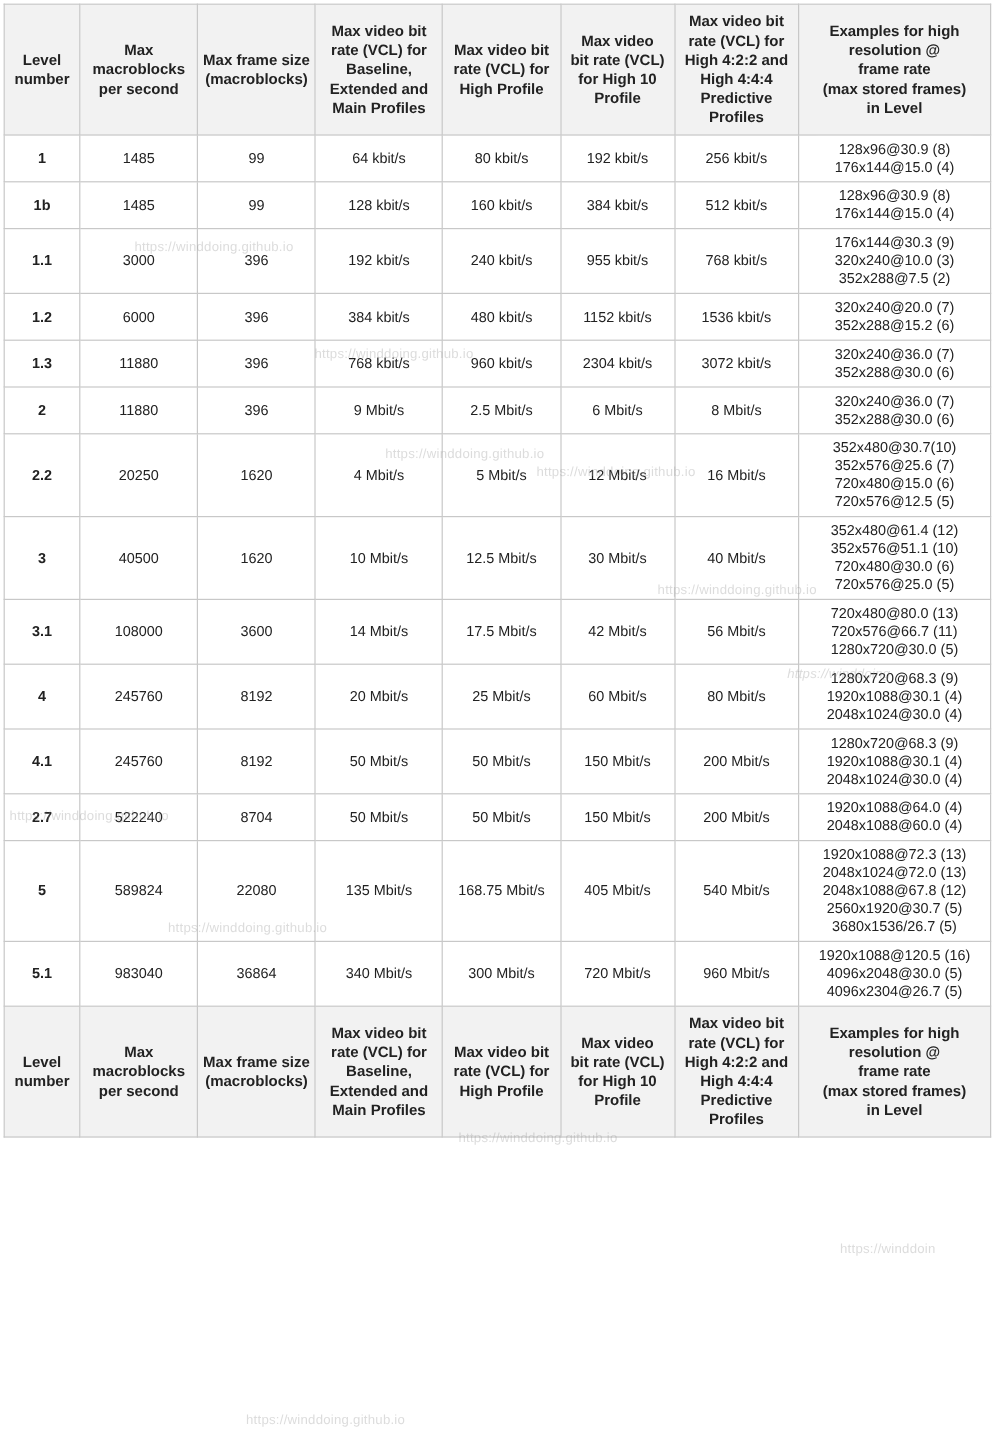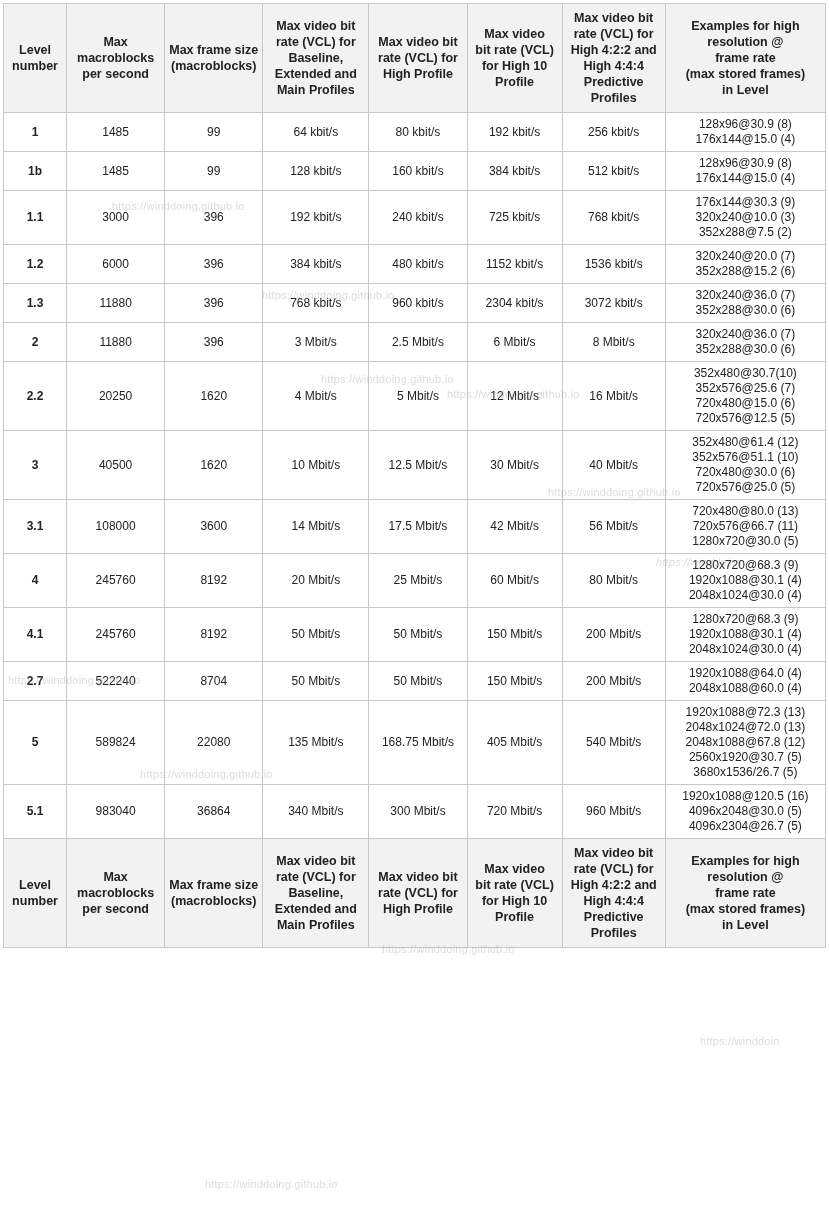--- a/index.html
+++ b/index.html
@@ -126,21 +126,21 @@
           <td>512 kbit/s</td>
           <td class="ex">128x96@30.9 (8)
 176x144@15.0 (4)</td>
         </tr>
         <tr>
           <td class="lvl">1.1</td>
           <td>3000</td>
           <td>396</td>
           <td>192 kbit/s</td>
           <td>240 kbit/s</td>
-          <td>725 kbit/s</td>
+          <td>955 kbit/s</td>
           <td>768 kbit/s</td>
           <td class="ex">176x144@30.3 (9)
 320x240@10.0 (3)
 352x288@7.5 (2)</td>
         </tr>
         <tr>
           <td class="lvl">1.2</td>
           <td>6000</td>
           <td>396</td>
           <td>384 kbit/s</td>
@@ -158,21 +158,21 @@
           <td>960 kbit/s</td>
           <td>2304 kbit/s</td>
           <td>3072 kbit/s</td>
           <td class="ex">320x240@36.0 (7)
 352x288@30.0 (6)</td>
         </tr>
         <tr>
           <td class="lvl">2</td>
           <td>11880</td>
           <td>396</td>
-          <td>3 Mbit/s</td>
+          <td>9 Mbit/s</td>
           <td>2.5 Mbit/s</td>
           <td>6 Mbit/s</td>
           <td>8 Mbit/s</td>
           <td class="ex">320x240@36.0 (7)
 352x288@30.0 (6)</td>
         </tr>
         <tr>
           <td class="lvl">2.2</td>
           <td>20250</td>
           <td>1620</td>

